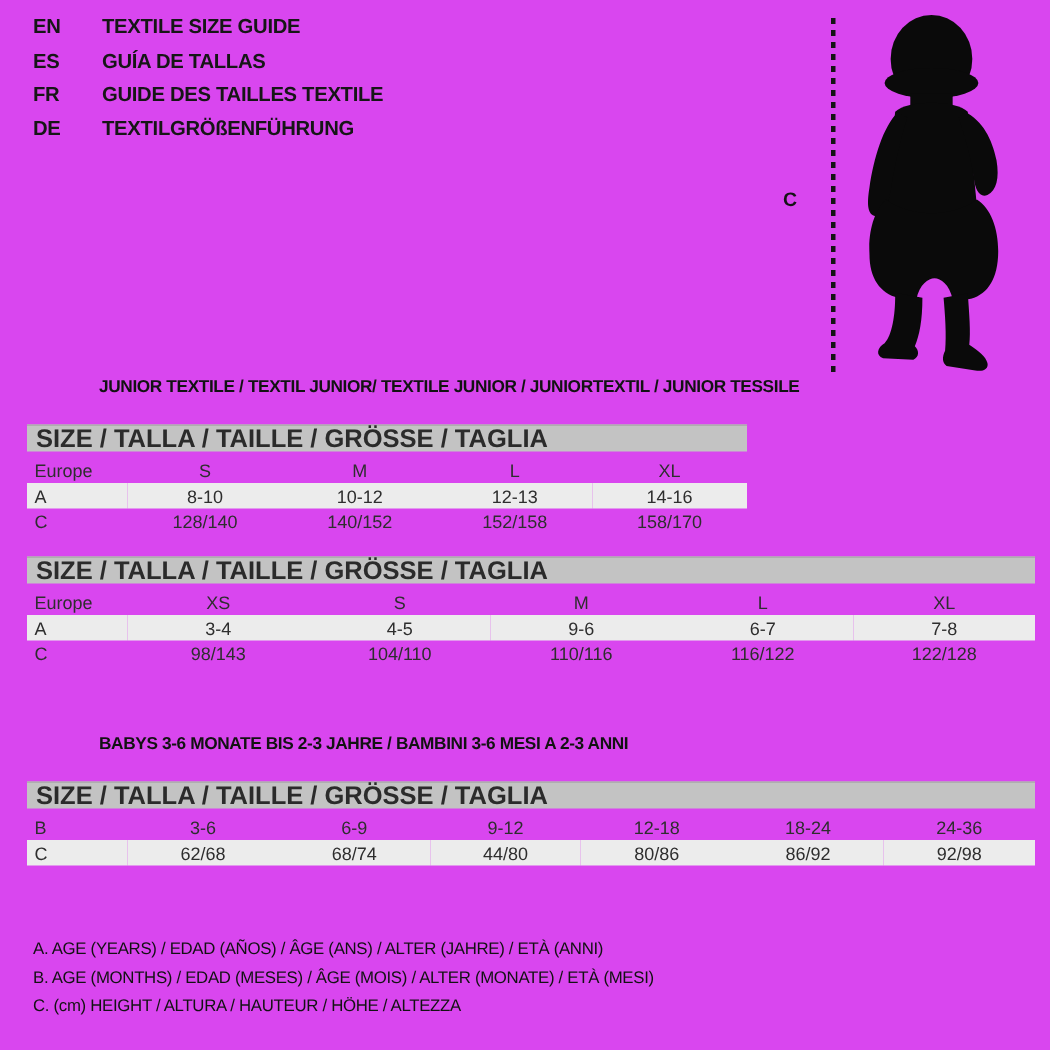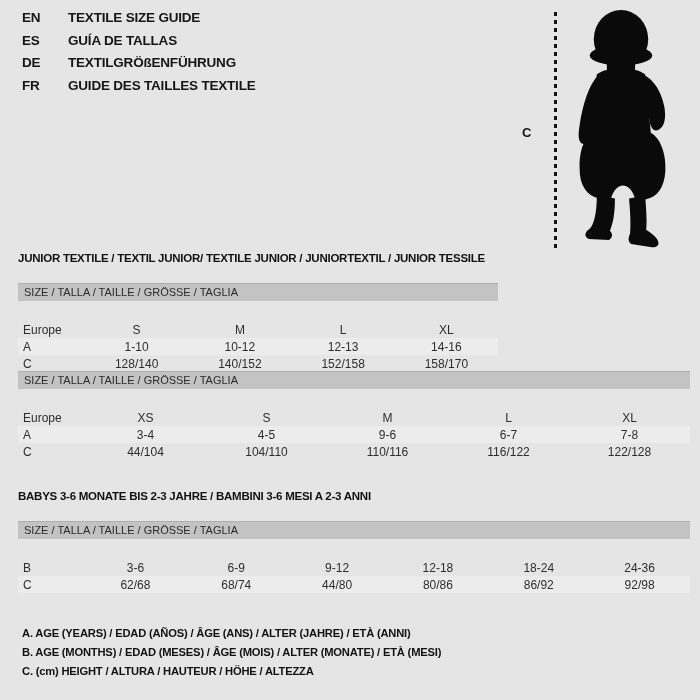--- a/index.html
+++ b/index.html
@@ -1,67 +1,67 @@
 <!DOCTYPE html>
 <html style="--bar: #c3c3c3; --stripe: #ececec; --ink: #141414;"><head>
 <meta charset="utf-8">
 <style>
   html,body{margin:0;padding:0;background:#fff;}
   body{width:700px;height:700px;position:relative;font-family:"Liberation Sans",sans-serif;color:#1c1c1c;overflow:hidden;}
-  .page{position:absolute;inset:0;background:#e5e5e5;}
+  .page{position:absolute;inset:0;background:#d946ef;}
 
   
   .lang-list{position:absolute;left:22px;top:7px;font-weight:700;font-size:13.5px;line-height:22.6px;letter-spacing:-0.2px;color:#161616;}
   .lang-code{display:inline-block;width:46px;}
 
   
   .figure{position:absolute;left:518px;top:6px;width:172px;height:248px;}
   .c-label{position:absolute;left:4px;top:119px;font-weight:700;font-size:13px;color:#141414;}
   .dashed-line{position:absolute;left:36px;top:6px;width:3px;height:236px;
     background:repeating-linear-gradient(to bottom,var(--ink,#141414) 0 4px,transparent 4px 8px);}
   .sil{position:absolute;left:48px;top:2px;width:114px;height:244px;}
 
   
   .section{position:absolute;left:18px;}
   .s0{top:249px;}.s1{top:371px;}.s2{top:487px;}
   .section-title{font-weight:700;font-size:11.5px;line-height:18px;letter-spacing:-0.25px;
-    margin-bottom:16px;white-space:nowrap;color:#121212;}
+    margin-bottom:16px;white-space:nowrap;color:#121212;margin-left:48px;}
   .sizebar{background:var(--bar,#c3c3c3);height:18px;line-height:17px;padding-left:6px;
-    font-size:11px;color:#2b2b2b;border-top:1px solid #aeaeae;box-sizing:border-box;margin-bottom:20px;}
+    font-size:17px;color:#2b2b2b;border-top:1px solid #aeaeae;box-sizing:border-box;margin-bottom:4px;font-weight:bold;}
   .s0 .sizebar,.s0 .stable{width:480px;}
   .s1 .sizebar,.s1 .stable,.s2 .sizebar,.s2 .stable{width:672px;}
   .stable{display:table;table-layout:fixed;border-collapse:collapse;}
   .trow{display:table-row;}
   .tlabel{display:table-cell;width:62px;height:17px;vertical-align:middle;text-align:left;
     padding-left:5px;font-size:12px;color:#2e2e2e;}
   .tcell{display:table-cell;height:17px;vertical-align:middle;text-align:center;
     font-size:12px;color:#2e2e2e;}
   .trow.striped .tcell,.trow.striped .tlabel{background:var(--stripe,#ececec);}
 
   
-  .footnotes{position:absolute;left:22px;top:624px;font-weight:700;font-size:11.2px;
+  .footnotes{position:absolute;left:22px;top:624px;font-weight:400;font-size:11.2px;
     line-height:18.8px;letter-spacing:-0.2px;color:#121212;white-space:nowrap;}
 </style>
 </head>
 <body>
 
 <div class="page">
 
   <div class="lang-list" id="langs">
       <div class="lang-row">
     <span class="lang-code">EN</span><span class="lang-label">TEXTILE SIZE GUIDE</span>
   </div>
       <div class="lang-row">
     <span class="lang-code">ES</span><span class="lang-label">GUÍA DE TALLAS</span>
   </div>
       <div class="lang-row">
-    <span class="lang-code">DE</span><span class="lang-label">TEXTILGRÖßENFÜHRUNG</span>
+    <span class="lang-code">FR</span><span class="lang-label">GUIDE DES TAILLES TEXTILE</span>
   </div>
       <div class="lang-row">
-    <span class="lang-code">FR</span><span class="lang-label">GUIDE DES TAILLES TEXTILE</span>
+    <span class="lang-code">DE</span><span class="lang-label">TEXTILGRÖßENFÜHRUNG</span>
   </div>
     </div>
 
   <div class="figure">
     <span class="c-label">C</span>
     <div class="dashed-line"></div>
     <svg class="sil" viewBox="0 0 112 242" aria-hidden="true">
       <g fill="#0a0a0a">
         <ellipse cx="54" cy="31" rx="27" ry="29"></ellipse>
         <ellipse cx="54" cy="47" rx="31" ry="10"></ellipse>
@@ -85,21 +85,21 @@
     <div class="stable">
           <div class="trow">
             <div class="tlabel">Europe</div>
             <div class="tcell">S</div>
             <div class="tcell">M</div>
             <div class="tcell">L</div>
             <div class="tcell">XL</div>
           </div>
           <div class="trow striped">
             <div class="tlabel">A</div>
-            <div class="tcell">1-10</div>
+            <div class="tcell">8-10</div>
             <div class="tcell">10-12</div>
             <div class="tcell">12-13</div>
             <div class="tcell">14-16</div>
           </div>
           <div class="trow">
             <div class="tlabel">C</div>
             <div class="tcell">128/140</div>
             <div class="tcell">140/152</div>
             <div class="tcell">152/158</div>
             <div class="tcell">158/170</div>
@@ -120,21 +120,21 @@
           <div class="trow striped">
             <div class="tlabel">A</div>
             <div class="tcell">3-4</div>
             <div class="tcell">4-5</div>
             <div class="tcell">9-6</div>
             <div class="tcell">6-7</div>
             <div class="tcell">7-8</div>
           </div>
           <div class="trow">
             <div class="tlabel">C</div>
-            <div class="tcell">44/104</div>
+            <div class="tcell">98/143</div>
             <div class="tcell">104/110</div>
             <div class="tcell">110/116</div>
             <div class="tcell">116/122</div>
             <div class="tcell">122/128</div>
           </div>
         </div>
   </div>
       <div class="section s2">
     <div class="section-title">
           <div>BABYS 3-6 MONATE BIS 2-3 JAHRE / BAMBINI 3-6 MESI A 2-3 ANNI</div>

